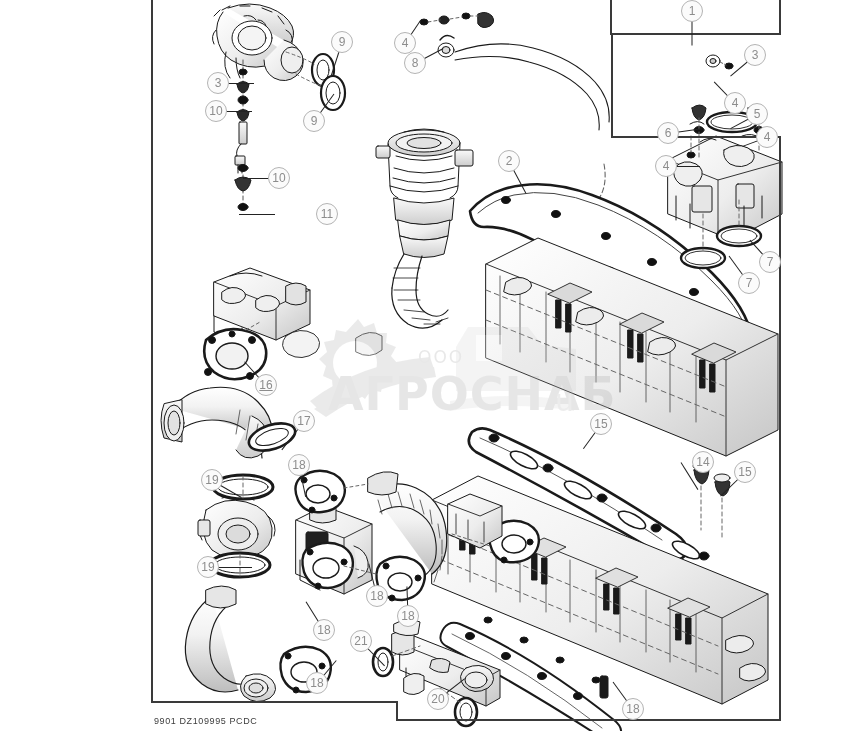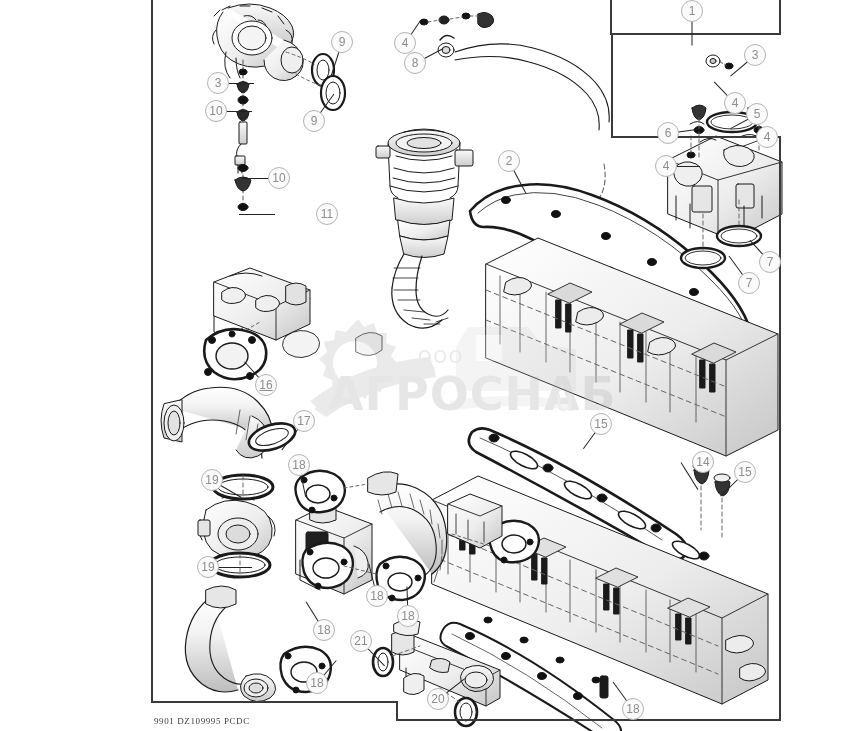--- a/index.html
+++ b/index.html
@@ -33,21 +33,21 @@
   .callout{position:absolute;width:22px;height:22px;border-radius:50%;
      border:1px solid #b4b4b4;background:#fbfbfb;color:#8d8d8d;
      font-size:12px;line-height:20px;text-align:center;
      font-family:"Liberation Sans",sans-serif;box-sizing:border-box;}
 
   
   .leader{position:absolute;background:#222;height:1px;transform-origin:0 50%;}
 
   
   #footer-code{position:absolute;left:154px;top:716px;font-size:9px;color:#3d3d3d;
-     letter-spacing:.6px;font-family:Liberation Serif, serif;white-space:nowrap;}
+     letter-spacing:.6px;font-family:Liberation Sans, sans-serif;white-space:nowrap;}
 
   
   #art{position:absolute;left:0;top:0;width:841px;height:731px;}
 </style>
 </head>
 <body>
 
 <div id="page">
 
   <svg id="art" viewBox="0 0 841 731">

